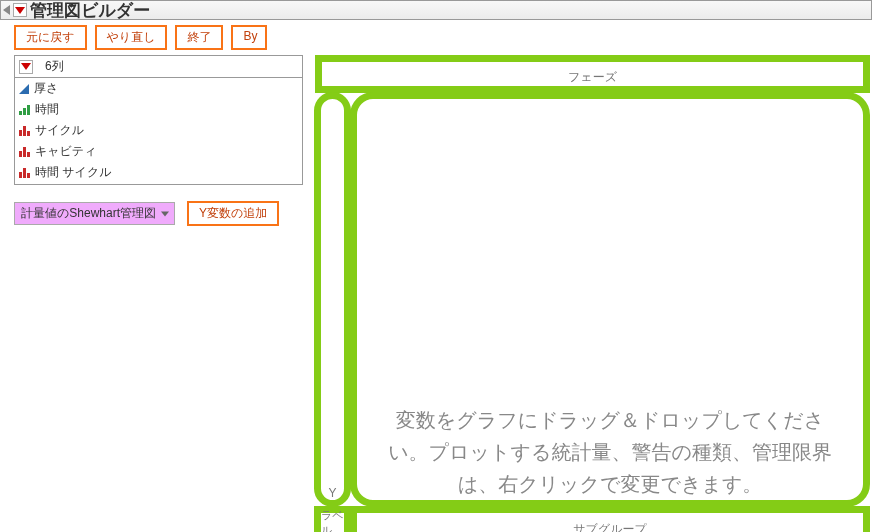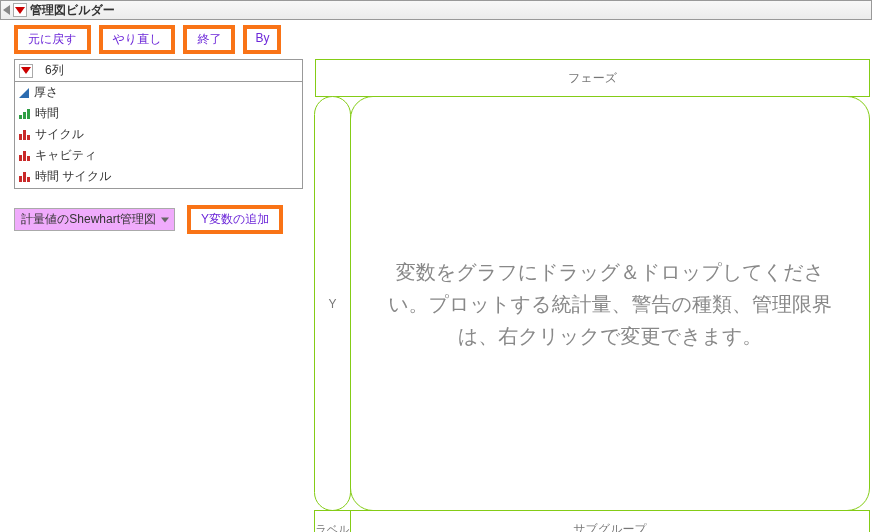--- a/index.html
+++ b/index.html
@@ -17,21 +17,21 @@
   }
   .titlebar {
     height: 20px;
     border: 1px solid #999;
     background: linear-gradient(#f8f8f8,#ececec);
     display: flex;
     align-items: center;
     padding: 0 2px;
     gap: 3px;
     font-weight: bold;
-    font-size: 12px;
+    font-size: 17px;
   }
   .tri-gray {
     width:0;height:0;
     border-top:5px solid transparent;
     border-bottom:5px solid transparent;
     border-right:7px solid #888;
     transform: rotate(0deg);
   }
   .tri-red {
     width:0;height:0;
@@ -45,27 +45,27 @@
     background:#fff;
     width:14px;height:14px;
     display:flex;align-items:center;justify-content:center;
   }
   .toolbar {
     display:flex;
     gap:8px;
     padding:5px 14px;
   }
   .btn {
-    border:4px solid #f97316;
+    border:2px solid #f97316;
     background:#fff;
     padding:2px 10px;
     font-size:12px;
-    color:#6d28d9;
+    color:#c2410c;
     min-width:48px;
-    text-align:center;
+    text-align:right;
     cursor:pointer;
   }
   .btn.narrow { min-width:36px; padding:2px 8px;}
   .body {
     display:flex;
     height:490px;
   }
   .left {
     width:315px;
     padding:0 12px 0 14px;
@@ -123,22 +123,22 @@
   }
   .right {
     flex:1;
     display:grid;
     grid-template-columns:36px 1fr;
     grid-template-rows:38px 1fr 38px;
     gap:0;
     padding-right:2px;
   }
   .zone {
-    border:1px solid #84cc16;
-    display:flex;align-items:center;justify-content:center;
+    border:7px solid #84cc16;
+    display:flex;align-items:flex-end;justify-content:center;
     color:#777;
     background:#fff;
   }
   .zone.phase { grid-column:1 / span 2; grid-row:1; }
   .zone.ylab  { grid-column:1; grid-row:2; }
   .zone.drop  { grid-column:2; grid-row:2; padding:0 30px; }
   .zone.lbl   { grid-column:1; grid-row:3; font-size:11px;}
   .zone.sub   { grid-column:2; grid-row:3; }
   .zone + .zone { margin-left:-1px; }
   .zone.ylab, .zone.drop { margin-top:-1px;border-radius:23px;}

